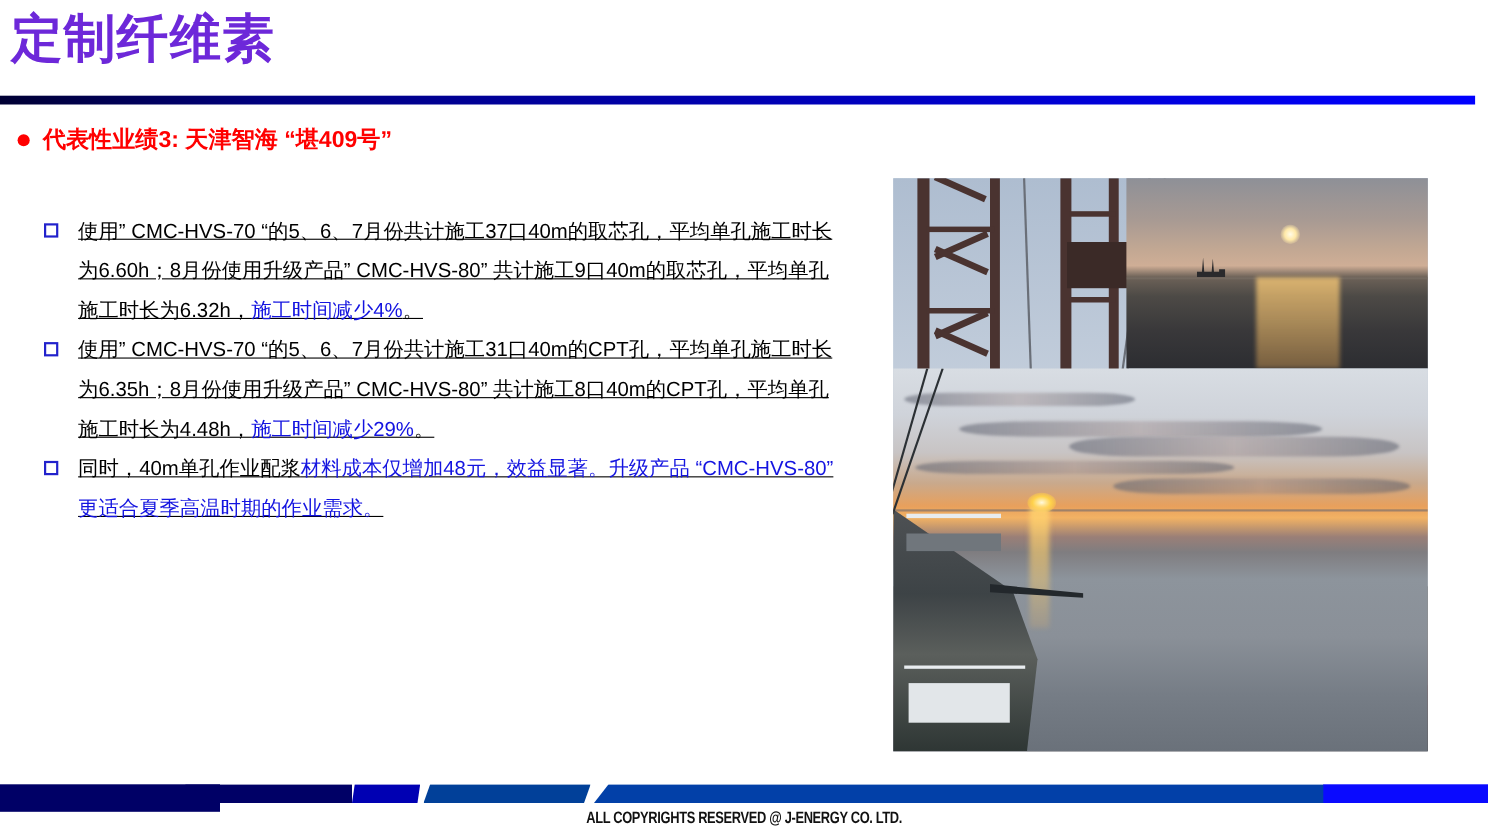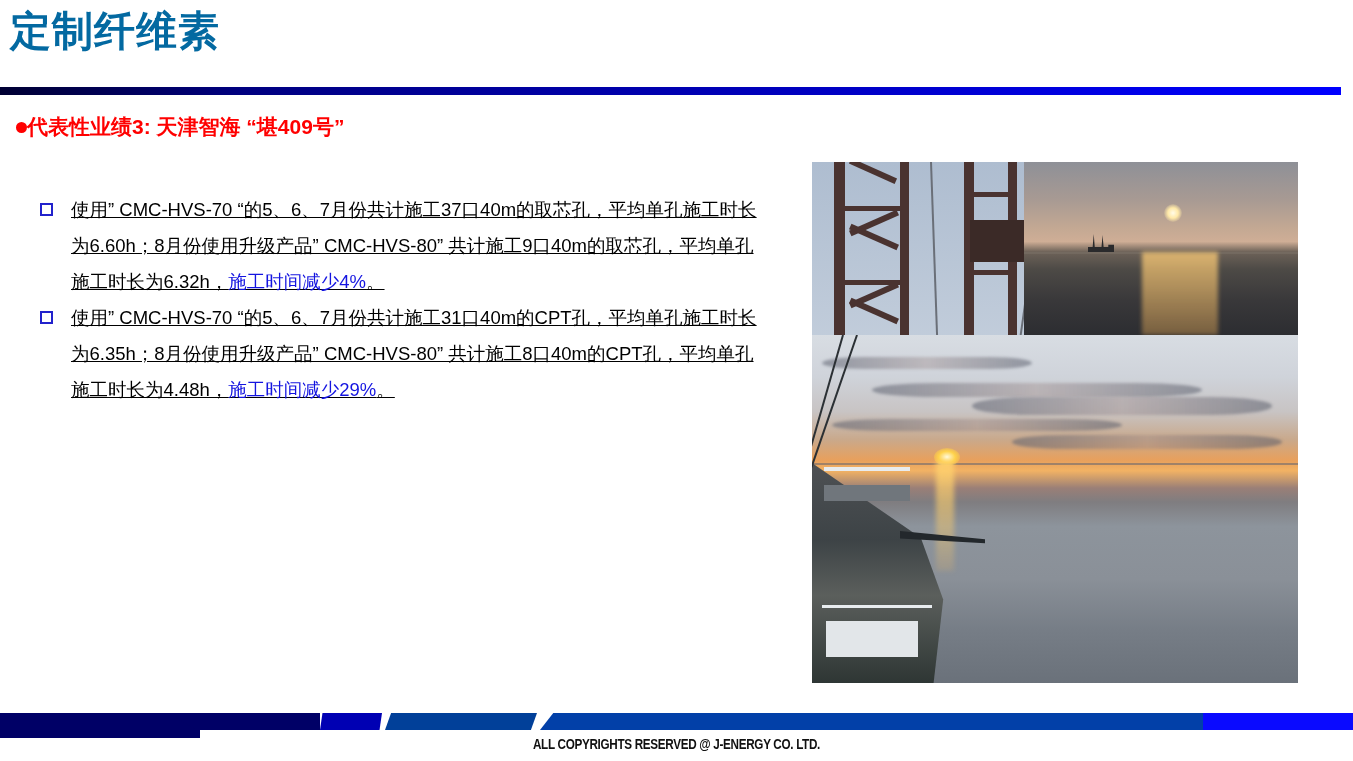--- a/index.html
+++ b/index.html
@@ -13,43 +13,44 @@
     position: relative;
     overflow: hidden;
     font-family: "Liberation Sans", "DejaVu Sans", sans-serif;
   }
 
   
   #slide-title {
     position: absolute;
     left: 10px;
     top: 9px;
-    font-size: 41px;
+    font-size: 47px;
     font-weight: bold;
     letter-spacing: 1px;
-    color: #0369a1;
+    color: #6d28d9;
     line-height: 1.1;
     white-space: nowrap;
   }
   #title-rule {
     position: absolute;
     left: 0px;
     top: 87px;
     width: 1341px;
     height: 8px;
     background: linear-gradient(to right, #000033 0%, #000080 18%, #0000b8 55%, #0000ee 88%, #0000ff 100%);
   }
 
   
   #section-heading {
     position: absolute;
     left: 16px;
     top: 113px;
     display: flex;
     align-items: center;
+    gap: 12px;
   }
   #section-heading .dot {
     width: 11px;
     height: 11px;
     border-radius: 50%;
     background: #ff0000;
     flex: none;
   }
   #section-heading .txt {
     color: #ff0000;
@@ -267,20 +268,23 @@
 
 <div id="body-col">
 
 
   <ul class="bullets">
     <li>
       <span class="sq"></span><span>使用” CMC-HVS-70 “的5、6、7月份共计施工37口40m的取芯孔，平均单孔施工时长为6.60h；8月份使用升级产品” CMC-HVS-80” 共计施工9口40m的取芯孔，平均单孔施工时长为6.32h，</span><span class="bluetext">施工时间减少4%</span><span>。</span>
     </li>
     <li>
       <span class="sq"></span><span>使用” CMC-HVS-70 “的5、6、7月份共计施工31口40m的CPT孔，平均单孔施工时长为6.35h；8月份使用升级产品” CMC-HVS-80” 共计施工8口40m的CPT孔，平均单孔施工时长为4.48h，</span><span class="bluetext">施工时间减少29%</span><span>。</span>
+    </li>
+    <li>
+      <span class="sq"></span><span>同时，40m单孔作业配浆</span><span class="bluetext">材料成本仅增加48元，效益显著。升级产品 “CMC-HVS-80” 更适合夏季高温时期的作业需求。</span><span></span>
     </li>
   </ul>
 </div>
 
 <div id="photo-collage">
 
   <div class="photo" id="photo-rig">
     <div class="sky"></div>
 
     <div class="tower" style="left:22px;  top:0;    width:11px; height:470px;"></div>

